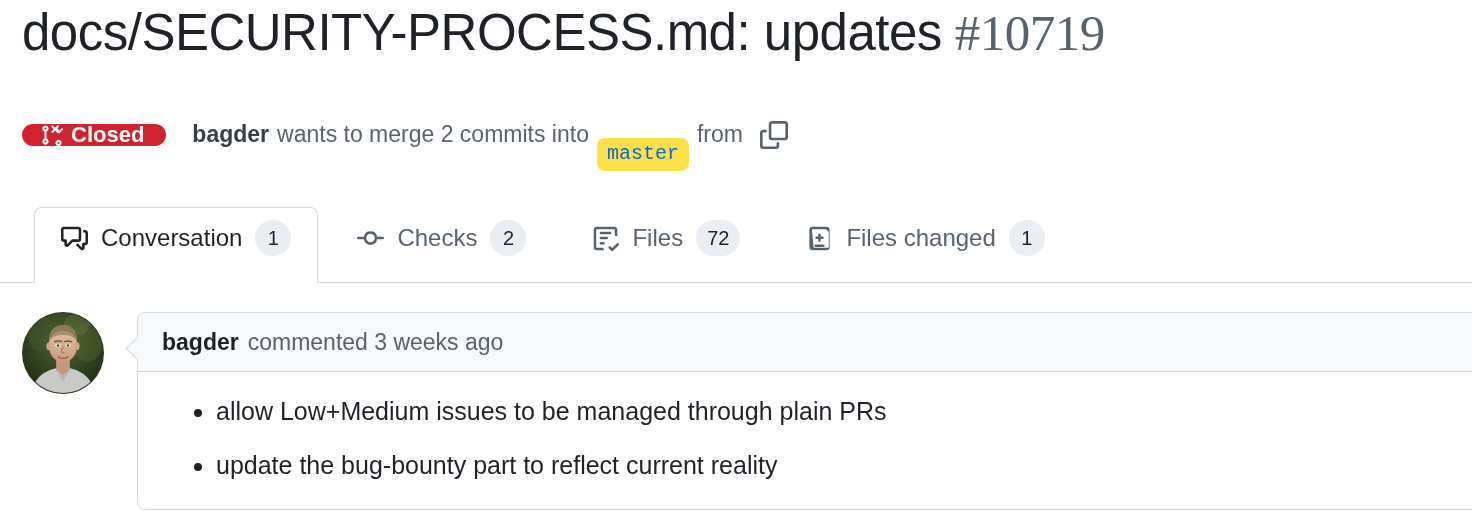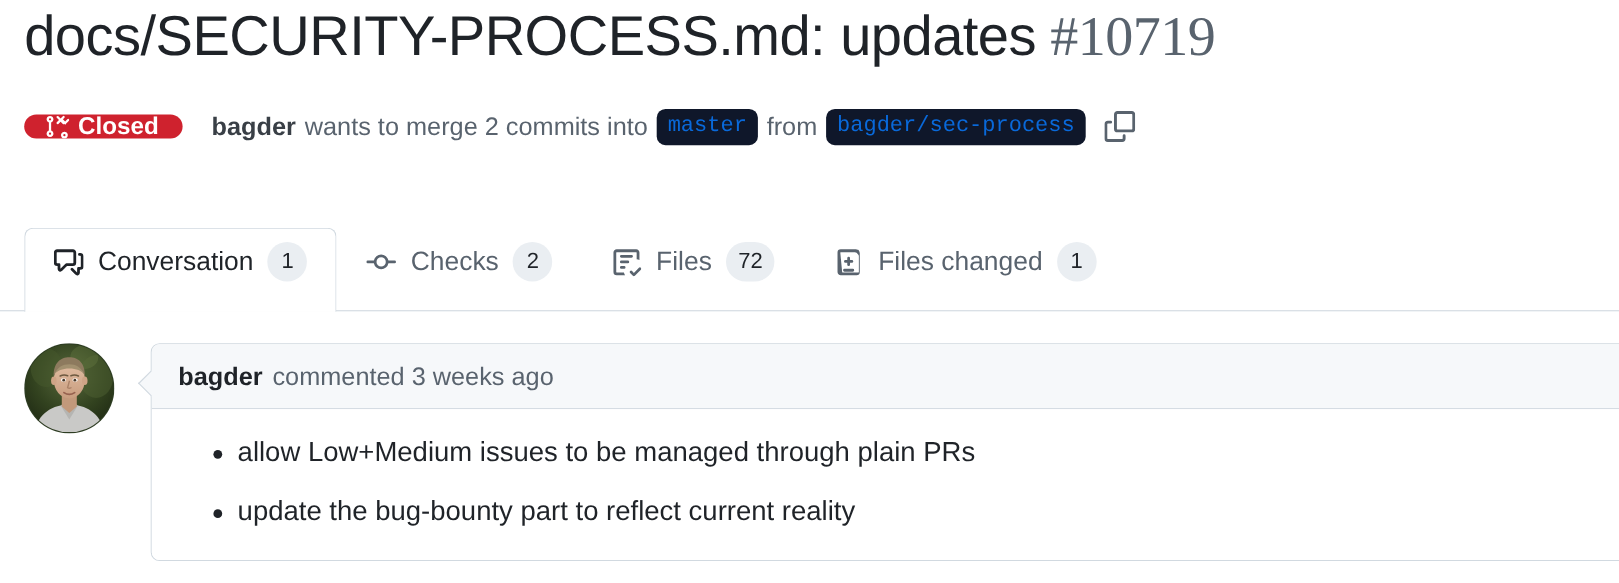--- a/index.html
+++ b/index.html
@@ -81,27 +81,28 @@
     align-items: center;
     gap: 8px;
   }
   .meta-text .author {
     color: #393f46;
     font-weight: 700;
   }
 
   .branch-chip {
     display: inline-block;
-    background: #0f172a;
+    background: #fde047;
     color: #0969da;
     font-family: "Liberation Mono", "DejaVu Sans Mono", monospace;
     font-size: 20px;
     border-radius: 8px;
     padding: 4px 10px 5px 10px;
     line-height: 1.2;
+    margin-top: 40px;
   }
 
   .copy-btn {
     margin-left: 14px;
     display: flex;
     align-items: center;
     justify-content: center;
     width: 34px;
     height: 34px;
     cursor: pointer;
@@ -139,20 +140,21 @@
     font-size: 24px;
     color: #59636e;
     box-sizing: border-box;
     height: 76px;
     cursor: pointer;
     white-space: nowrap;
     background: transparent;
     border: 1px solid transparent;
     border-bottom: none;
     position: relative;
+    margin-left: 12px;
   }
   .tab .tab-icon { display: flex; align-items: center; }
   .tab.active {
     color: #1f2328;
     font-weight: 400;
     background: #ffffff;
     border: 1px solid #d1d9e0;
     border-bottom: 1px solid #ffffff;
     border-radius: 8px 8px 0 0;
     z-index: 3;
@@ -287,21 +289,20 @@
         </svg>
       </span>
       <span>Closed</span>
     </span>
 
     <span class="meta-text">
       <span class="author">bagder</span>
       <span>wants to merge 2 commits into</span>
       <span class="branch-chip">master</span>
       <span>from</span>
-      <span class="branch-chip">bagder/sec-process</span>
     </span>
 
     <span class="copy-btn">
       <svg width="28" height="28" viewBox="0 0 16 16" fill="#59636e" aria-hidden="true">
         <path d="M0 6.75C0 5.784.784 5 1.75 5h1.5a.75.75 0 0 1 0 1.5h-1.5a.25.25 0 0 0-.25.25v7.5c0 .138.112.25.25.25h7.5a.25.25 0 0 0 .25-.25v-1.5a.75.75 0 0 1 1.5 0v1.5A1.75 1.75 0 0 1 9.25 16h-7.5A1.75 1.75 0 0 1 0 14.25Z"></path>
         <path d="M5 1.75C5 .784 5.784 0 6.75 0h7.5C15.216 0 16 .784 16 1.75v7.5A1.75 1.75 0 0 1 14.25 11h-7.5A1.75 1.75 0 0 1 5 9.25Zm1.75-.25a.25.25 0 0 0-.25.25v7.5c0 .138.112.25.25.25h7.5a.25.25 0 0 0 .25-.25v-7.5a.25.25 0 0 0-.25-.25Z"></path>
       </svg>
     </span>
   </div>
 

